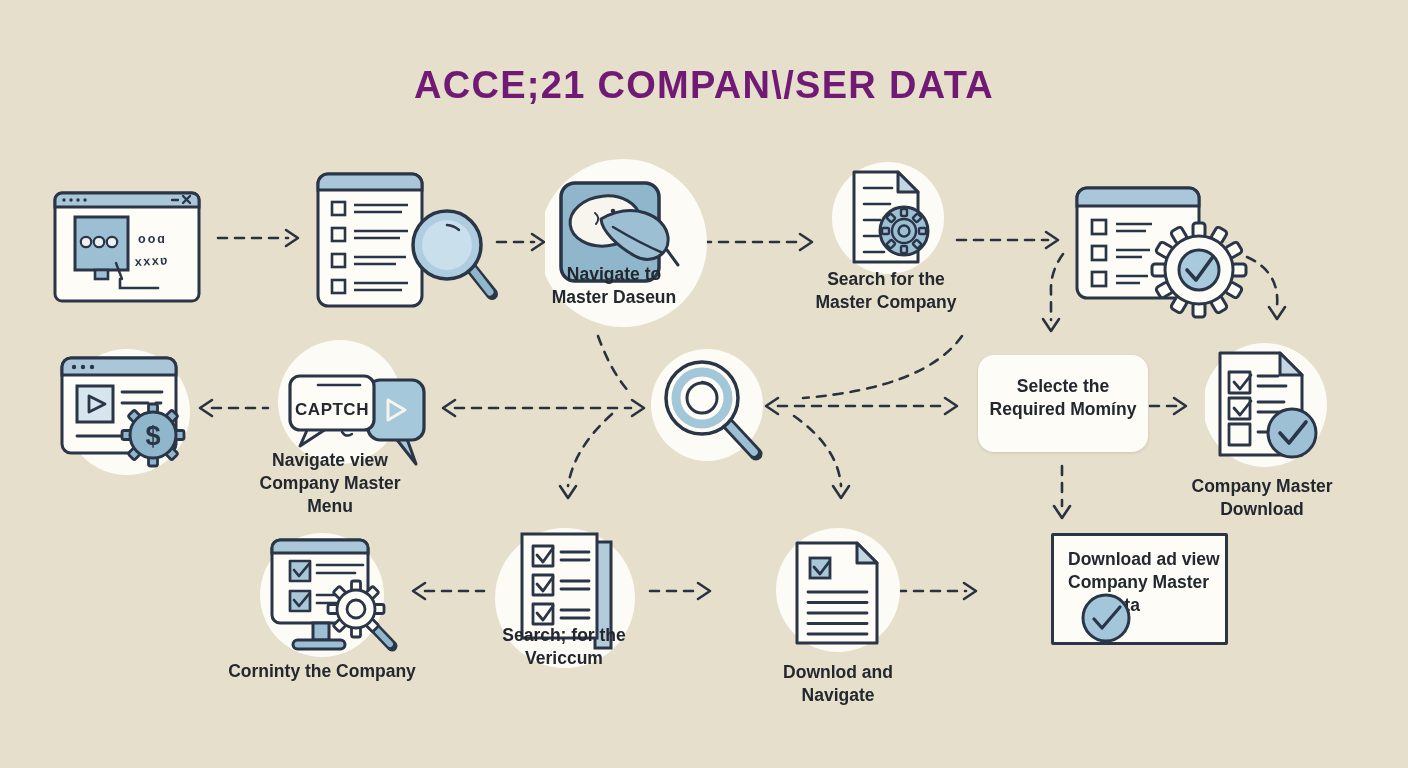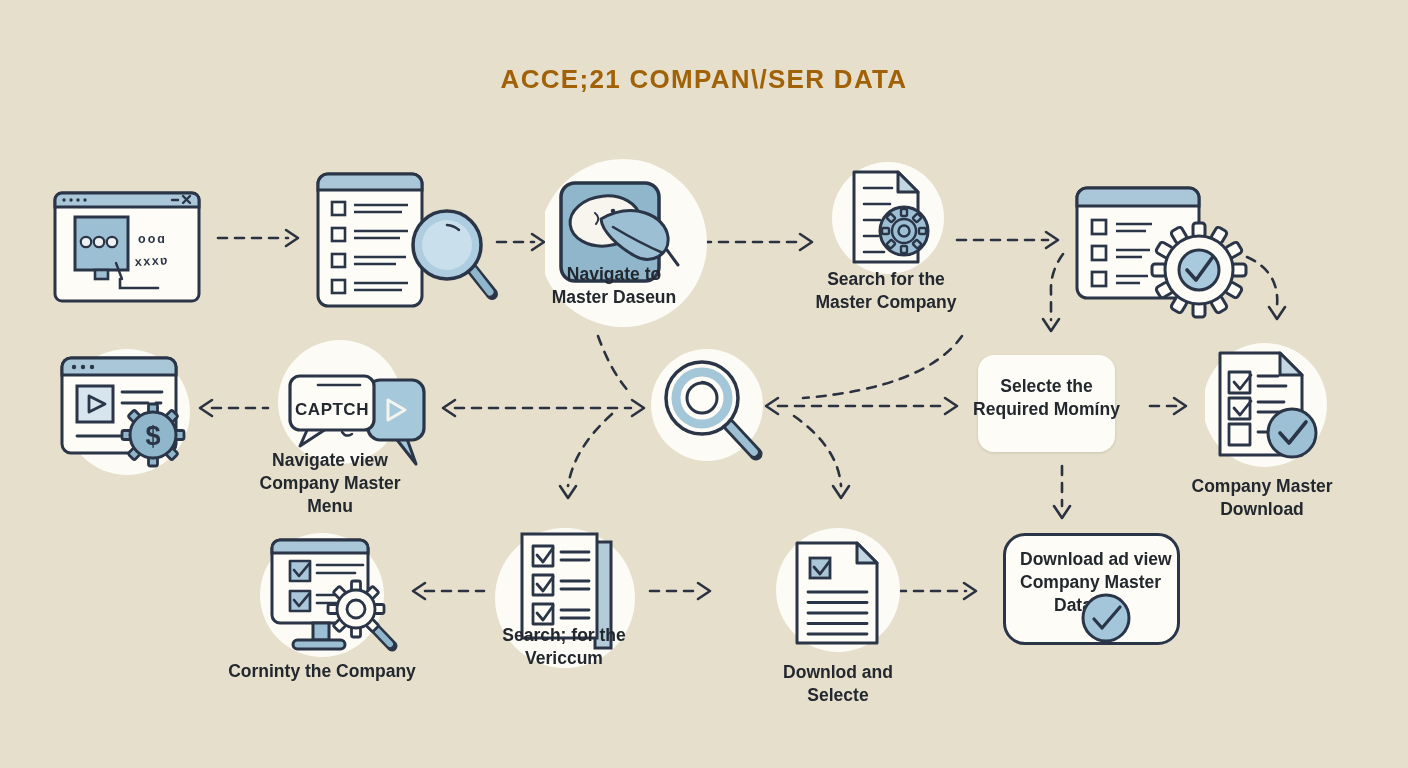--- a/index.html
+++ b/index.html
@@ -1,25 +1,25 @@
 <!DOCTYPE html>
 <html><head>
 <meta charset="utf-8">
 <style>
   html,body{margin:0;padding:0;background:#e5dfcb;}
   .canvas{position:relative;width:1408px;height:768px;background:#e5dfcb;
           font-family:"Liberation Sans",sans-serif;overflow:hidden;}
   .abs{position:absolute;}
   .title{position:absolute;left:50%;top:64px;transform:translateX(-50%);
-         font-size:26px;font-weight:700;letter-spacing:1.3px;color:#a16207;white-space:nowrap;}
+         font-size:38px;font-weight:700;letter-spacing:1.3px;color:#701a75;white-space:nowrap;}
   .label{position:absolute;transform:translateX(-50%);text-align:center;
          font-weight:700;font-size:17.5px;line-height:23px;color:#23282f;white-space:nowrap;}
   .white-box{position:absolute;background:#fdfcf6;border-radius:16px;}
   .select-box{box-shadow:0 1px 3px rgba(60,55,40,.15);}
-  .dl-box{border:3px solid #2a3547;border-radius:22px;}
+  .dl-box{border:3px solid #2a3547;border-radius:2px;margin-left:48px;}
   .dl-box .bx-line{font-weight:700;font-size:17.5px;line-height:23px;color:#23282f;text-align:left;}
   svg{display:block;}
 </style>
 </head>
 <body>
 
 <div class="canvas">
 
   <div class="title">ACCE;21 COMPAN\/SER DATA</div>
 
@@ -283,21 +283,21 @@
   <svg class="abs" style="left:650px;top:348px" width="125" height="125" viewBox="0 0 125 125">
     <circle cx="57" cy="57" r="56" fill="#fcfbf5"></circle>
     <path d="M79,77 L106,106" stroke="#2a3547" stroke-width="13" stroke-linecap="round"></path>
     <path d="M80,78 L104,104" stroke="#9dbfd3" stroke-width="7.5" stroke-linecap="round"></path>
     <circle cx="52" cy="50" r="36" fill="#fdfcf6" stroke="#2a3547" stroke-width="3.5"></circle>
     <circle cx="52" cy="50" r="26" fill="none" stroke="#a3c6d8" stroke-width="9"></circle>
     <circle cx="52" cy="50" r="15" fill="#fdfcf6" stroke="#2a3547" stroke-width="3"></circle>
     <path d="M62,38 a18,18 0 0 0 -10,-4" stroke="#2a3547" stroke-width="2.4" fill="none" stroke-linecap="round"></path>
   </svg>
 
-  <div class="white-box select-box" style="left:978px;top:355px;width:137px;height:97px">
+  <div class="white-box select-box" style="left:978px;top:355px;width:170px;height:97px">
     <div class="label" style="left:50%;top:20px;transform:translateX(-50%);position:absolute">
       <div>Selecte the</div>
       <div>Required Momíny</div>
     </div>
   </div>
 
   <svg class="abs" style="left:1205px;top:342px" width="130" height="135" viewBox="0 0 130 135">
     <circle cx="60" cy="63" r="62" fill="#fcfbf5"></circle>
     <path d="M15,11 H75 L97,33 V113 H15 Z" fill="#fdfcf6" stroke="#2a3547" stroke-width="3" stroke-linejoin="round"></path>
     <path d="M75,11 V33 H97 Z" fill="#c3d7e2" stroke="#2a3547" stroke-width="3" stroke-linejoin="round"></path>
@@ -403,16 +403,16 @@
 
   <div class="label" style="left:322px;top:660px">
     <div>Corninty the Company</div>
   </div>
   <div class="label" style="left:564px;top:624px">
     <div>Search; for the</div>
     <div>Vericcum</div>
   </div>
   <div class="label" style="left:838px;top:661px">
     <div>Downlod and</div>
-    <div>Selecte</div>
+    <div>Navigate</div>
   </div>
 
 </div>
 
 </body></html>

